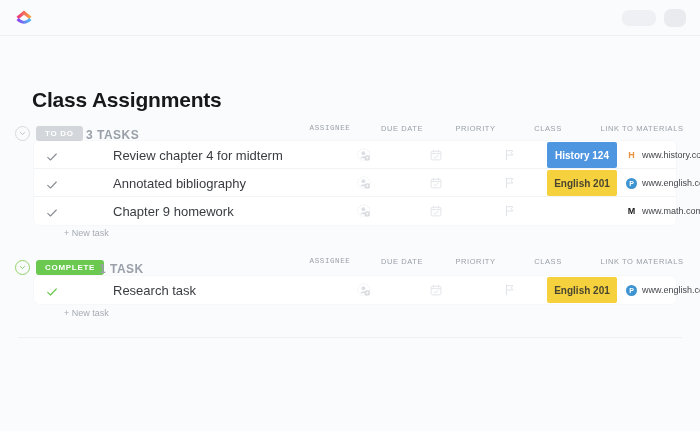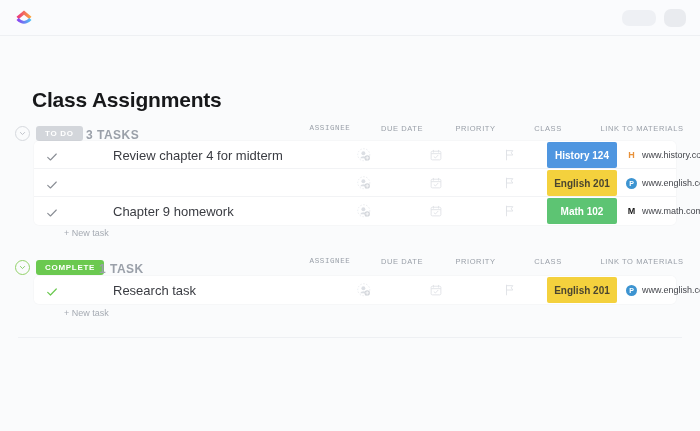--- a/index.html
+++ b/index.html
@@ -265,20 +265,21 @@
         <span class="link-text">www.history.com</span>
       </span>
     </div>
 
     <div class="row">
       <span class="check">
         <svg width="12" height="12" viewBox="0 0 14 14">
             <path d="M2 7.5 L5.2 10.5 L12 3.5" stroke="#8a8e95" stroke-width="1.3" fill="none" stroke-linecap="round" stroke-linejoin="round"></path>
           </svg>
       </span>
+      <span class="task-name">Annotated bibliography</span>
 
       <span class="cell col-assignee">
         <svg class="avatar-icon" viewBox="0 0 20 20">
           <circle cx="9" cy="9" r="8" fill="none" stroke="#e3e5e9" stroke-width="1" stroke-dasharray="2 2"></circle>
           <circle cx="8.5" cy="7" r="2.6" fill="#dcdfe4"></circle>
           <path d="M4.2 13.6 a4.6 4.2 0 0 1 8.6 0 Z" fill="#dcdfe4"></path>
           <circle cx="13.6" cy="13.2" r="3.6" fill="#d2d5da"></circle>
           <path d="M13.6 11.4 v3.6 M11.8 13.2 h3.6" stroke="#ffffff" stroke-width="1.1" stroke-linecap="round"></path>
         </svg>
       </span>
@@ -329,23 +330,20 @@
           <path d="M4.6 1.8 V4.2 M11.4 1.8 V4.2" stroke="#e0e2e6" stroke-width="1.2" stroke-linecap="round"></path>
           <path d="M5.4 10.4 L7.2 12 L10.6 8.4" stroke="#e0e2e6" stroke-width="1.2" fill="none" stroke-linecap="round" stroke-linejoin="round"></path>
         </svg>
       </span>
       <span class="cell col-priority">
         <svg class="flag-icon" viewBox="0 0 14 16">
           <path d="M3 1.5 V14.5" stroke="#dfe1e5" stroke-width="1.2" stroke-linecap="round"></path>
           <path d="M3 2.2 H11.4 L9.3 5.1 L11.4 8 H3 Z" fill="none" stroke="#dfe1e5" stroke-width="1.2" stroke-linejoin="round"></path>
         </svg>
       </span>
-      <span class="cell col-class">
-        <span class="class-badge" style="background:#5dc473">Math 102</span>
-      </span>
       <span class="link-cell">
         <span class="favicon" style="color:#1a1a1a">M</span>
         <span class="link-text">www.math.com</span>
       </span>
     </div>
   </div>
 
   <div class="new-task" style="top:192px">+ New task</div>
 
   <div class="colhead col-assignee" style="top:221px">ASSIGNEE</div>

